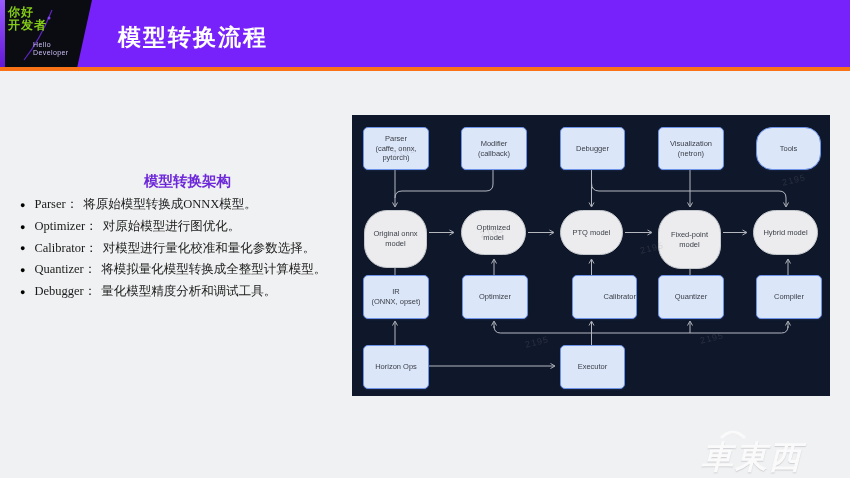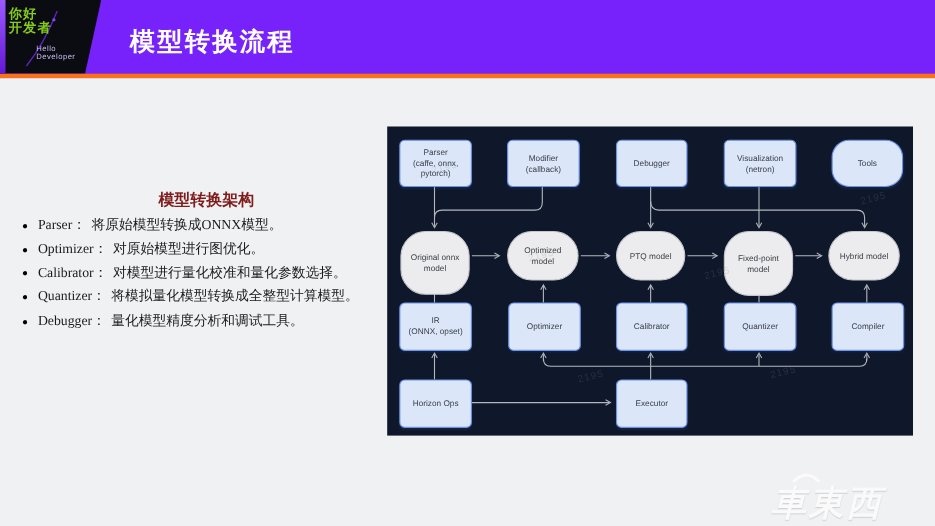--- a/index.html
+++ b/index.html
@@ -32,21 +32,21 @@
     font-size:12px;font-weight:bold;line-height:13px;letter-spacing:1px;
   }
   .logo-en{
     position:absolute;left:33px;top:41px;color:#c9bef3;
     font-size:7px;line-height:8px;letter-spacing:.4px;
   }
   .logo-swoosh{position:absolute;left:0;top:0;}
   
   .content-heading{
     position:absolute;left:20px;top:172px;width:335px;
-    text-align:center;font-size:14.5px;font-weight:bold;color:#7f1d1d;
+    text-align:center;font-size:14.5px;font-weight:bold;color:#6d28d9;
   }
   .bullets{
     position:absolute;left:20px;top:194px;width:345px;
     font-family:"Liberation Serif","DejaVu Serif",serif;
     font-size:12.5px;color:#1a1a1a;
   }
   .bullet{display:flex;align-items:center;height:21.7px;white-space:nowrap;}
   .bullet .dot{font-size:9px;margin-right:9px;color:#000;}
   .bullet .desc{margin-left:5px;}
   
@@ -206,21 +206,21 @@
     <span>Hybrid model</span>
   </div>
 
   <div class="bx" style="left:11px;top:160px;width:64px;height:42px;">
     <span>IR</span>
       <span>(ONNX, opset)</span>
   </div>
   <div class="bx" style="left:110px;top:160px;width:64px;height:42px;">
     <span>Optimizer</span>
   </div>
-  <div class="bx" style="left:208px;top:160px;width:63px;height:42px;">
+  <div class="bx" style="left:220px;top:160px;width:63px;height:42px;align-items:flex-end;">
     <span>Calibrator</span>
   </div>
   <div class="bx" style="left:306px;top:160px;width:64px;height:42px;">
     <span>Quantizer</span>
   </div>
   <div class="bx" style="left:404px;top:160px;width:64px;height:42px;">
     <span>Compiler</span>
   </div>
 
   <div class="bx" style="left:11px;top:230px;width:64px;height:42px;">

